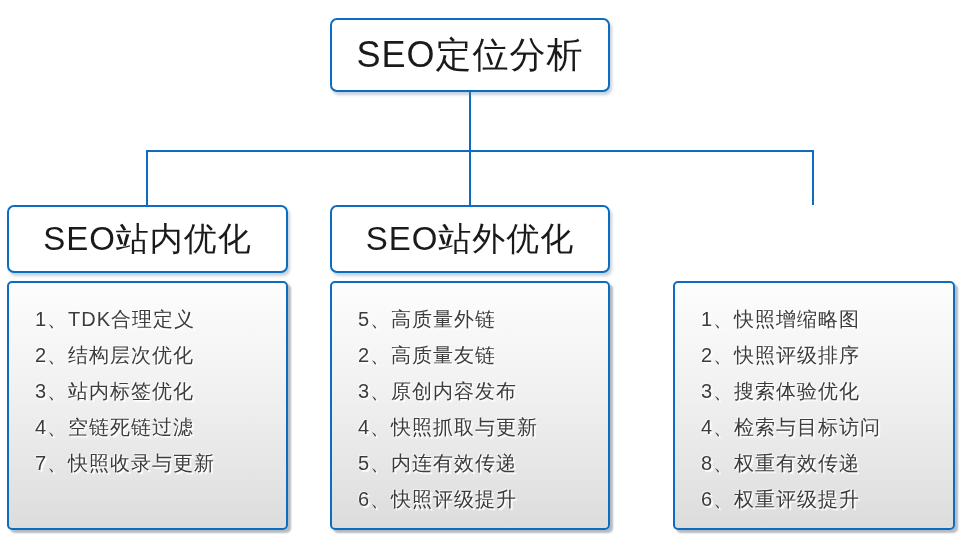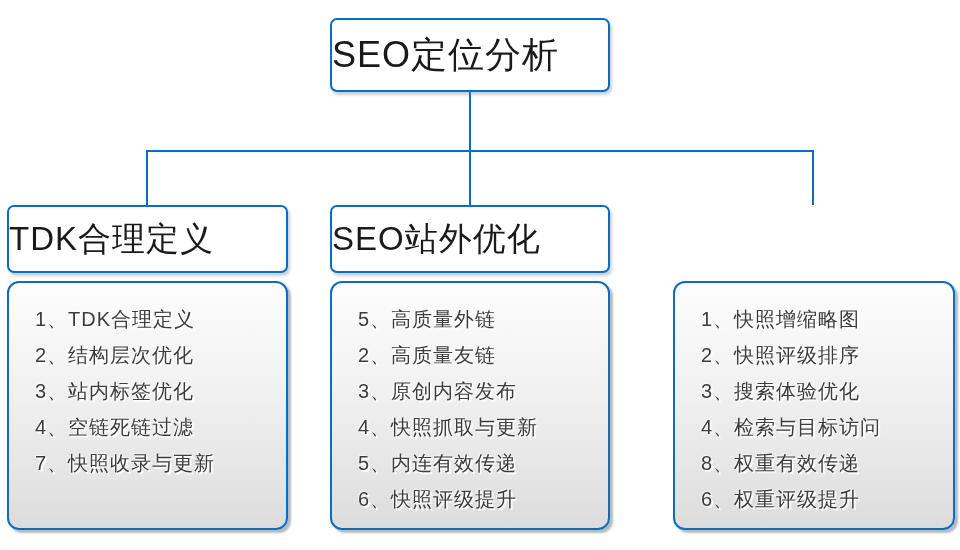--- a/index.html
+++ b/index.html
@@ -9,36 +9,36 @@
   }
   html,body{margin:0;padding:0;background:#ffffff;}
   body{font-family:"Liberation Sans","DejaVu Sans",sans-serif;}
   .canvas{
     position:relative;width:960px;height:550px;background:#ffffff;overflow:hidden;
   }
   .connector{position:absolute;background:var(--line);}
   .node{
     position:absolute;background:#ffffff;border:2px solid var(--line);
     border-radius:7px;box-sizing:border-box;
-    display:flex;align-items:center;
+    display:flex;align-items:center;justify-content:center;
     box-shadow:2px 3px 3px rgba(90,125,160,0.35);
   }
   .root-box{left:330px;top:18px;width:280px;height:74px;}
   .root-box .node-title{font-size:36px;}
   .node-title{
     color:var(--title-text);font-size:33px;letter-spacing:1px;white-space:nowrap;
   }
   .group{position:absolute;top:0;height:550px;}
   .g0{left:7px;width:281px;}
   .g1{left:330px;width:280px;}
   .g2{left:673px;width:282px;}
   .head-box{left:0;top:205px;width:100%;height:68px;}
   .list-box{
     position:absolute;left:0;top:281px;width:100%;height:249px;
-    border:2px solid var(--line);border-radius:12px;box-sizing:border-box;
+    border:2px solid var(--line);border-radius:5px;box-sizing:border-box;
     background:linear-gradient(180deg,#fdfdfd 0%,#f2f2f2 40%,#e6e6e6 75%,#dcdcdc 100%);
     box-shadow:3px 3px 2px rgba(40,60,80,0.35);
     padding:18px 10px 0 26px;
   }
   .list-item{
     height:36px;line-height:36px;font-size:20px;color:var(--item-text);
     letter-spacing:1px;white-space:nowrap;
     text-shadow:1px 1px 1px #ffffff,-1px -1px 1px rgba(255,255,255,0.7),2px 2px 1px rgba(255,255,255,0.85);
   }
   
@@ -58,21 +58,21 @@
   <div class="connector v-left"></div>
   <div class="connector v-mid"></div>
   <div class="connector v-right"></div>
 
   <div class="node root-box">
     <span class="node-title">SEO定位分析</span>
   </div>
 
   <div class="group g0">
     <div class="node head-box">
-      <span class="node-title">TDK合理定义</span>
+      <span class="node-title">SEO站内优化</span>
     </div>
     <div class="list-box">
       <div class="list-item">1、TDK合理定义</div>
       <div class="list-item">2、结构层次优化</div>
       <div class="list-item">3、站内标签优化</div>
       <div class="list-item">4、空链死链过滤</div>
       <div class="list-item">7、快照收录与更新</div>
     </div>
   </div>
 

